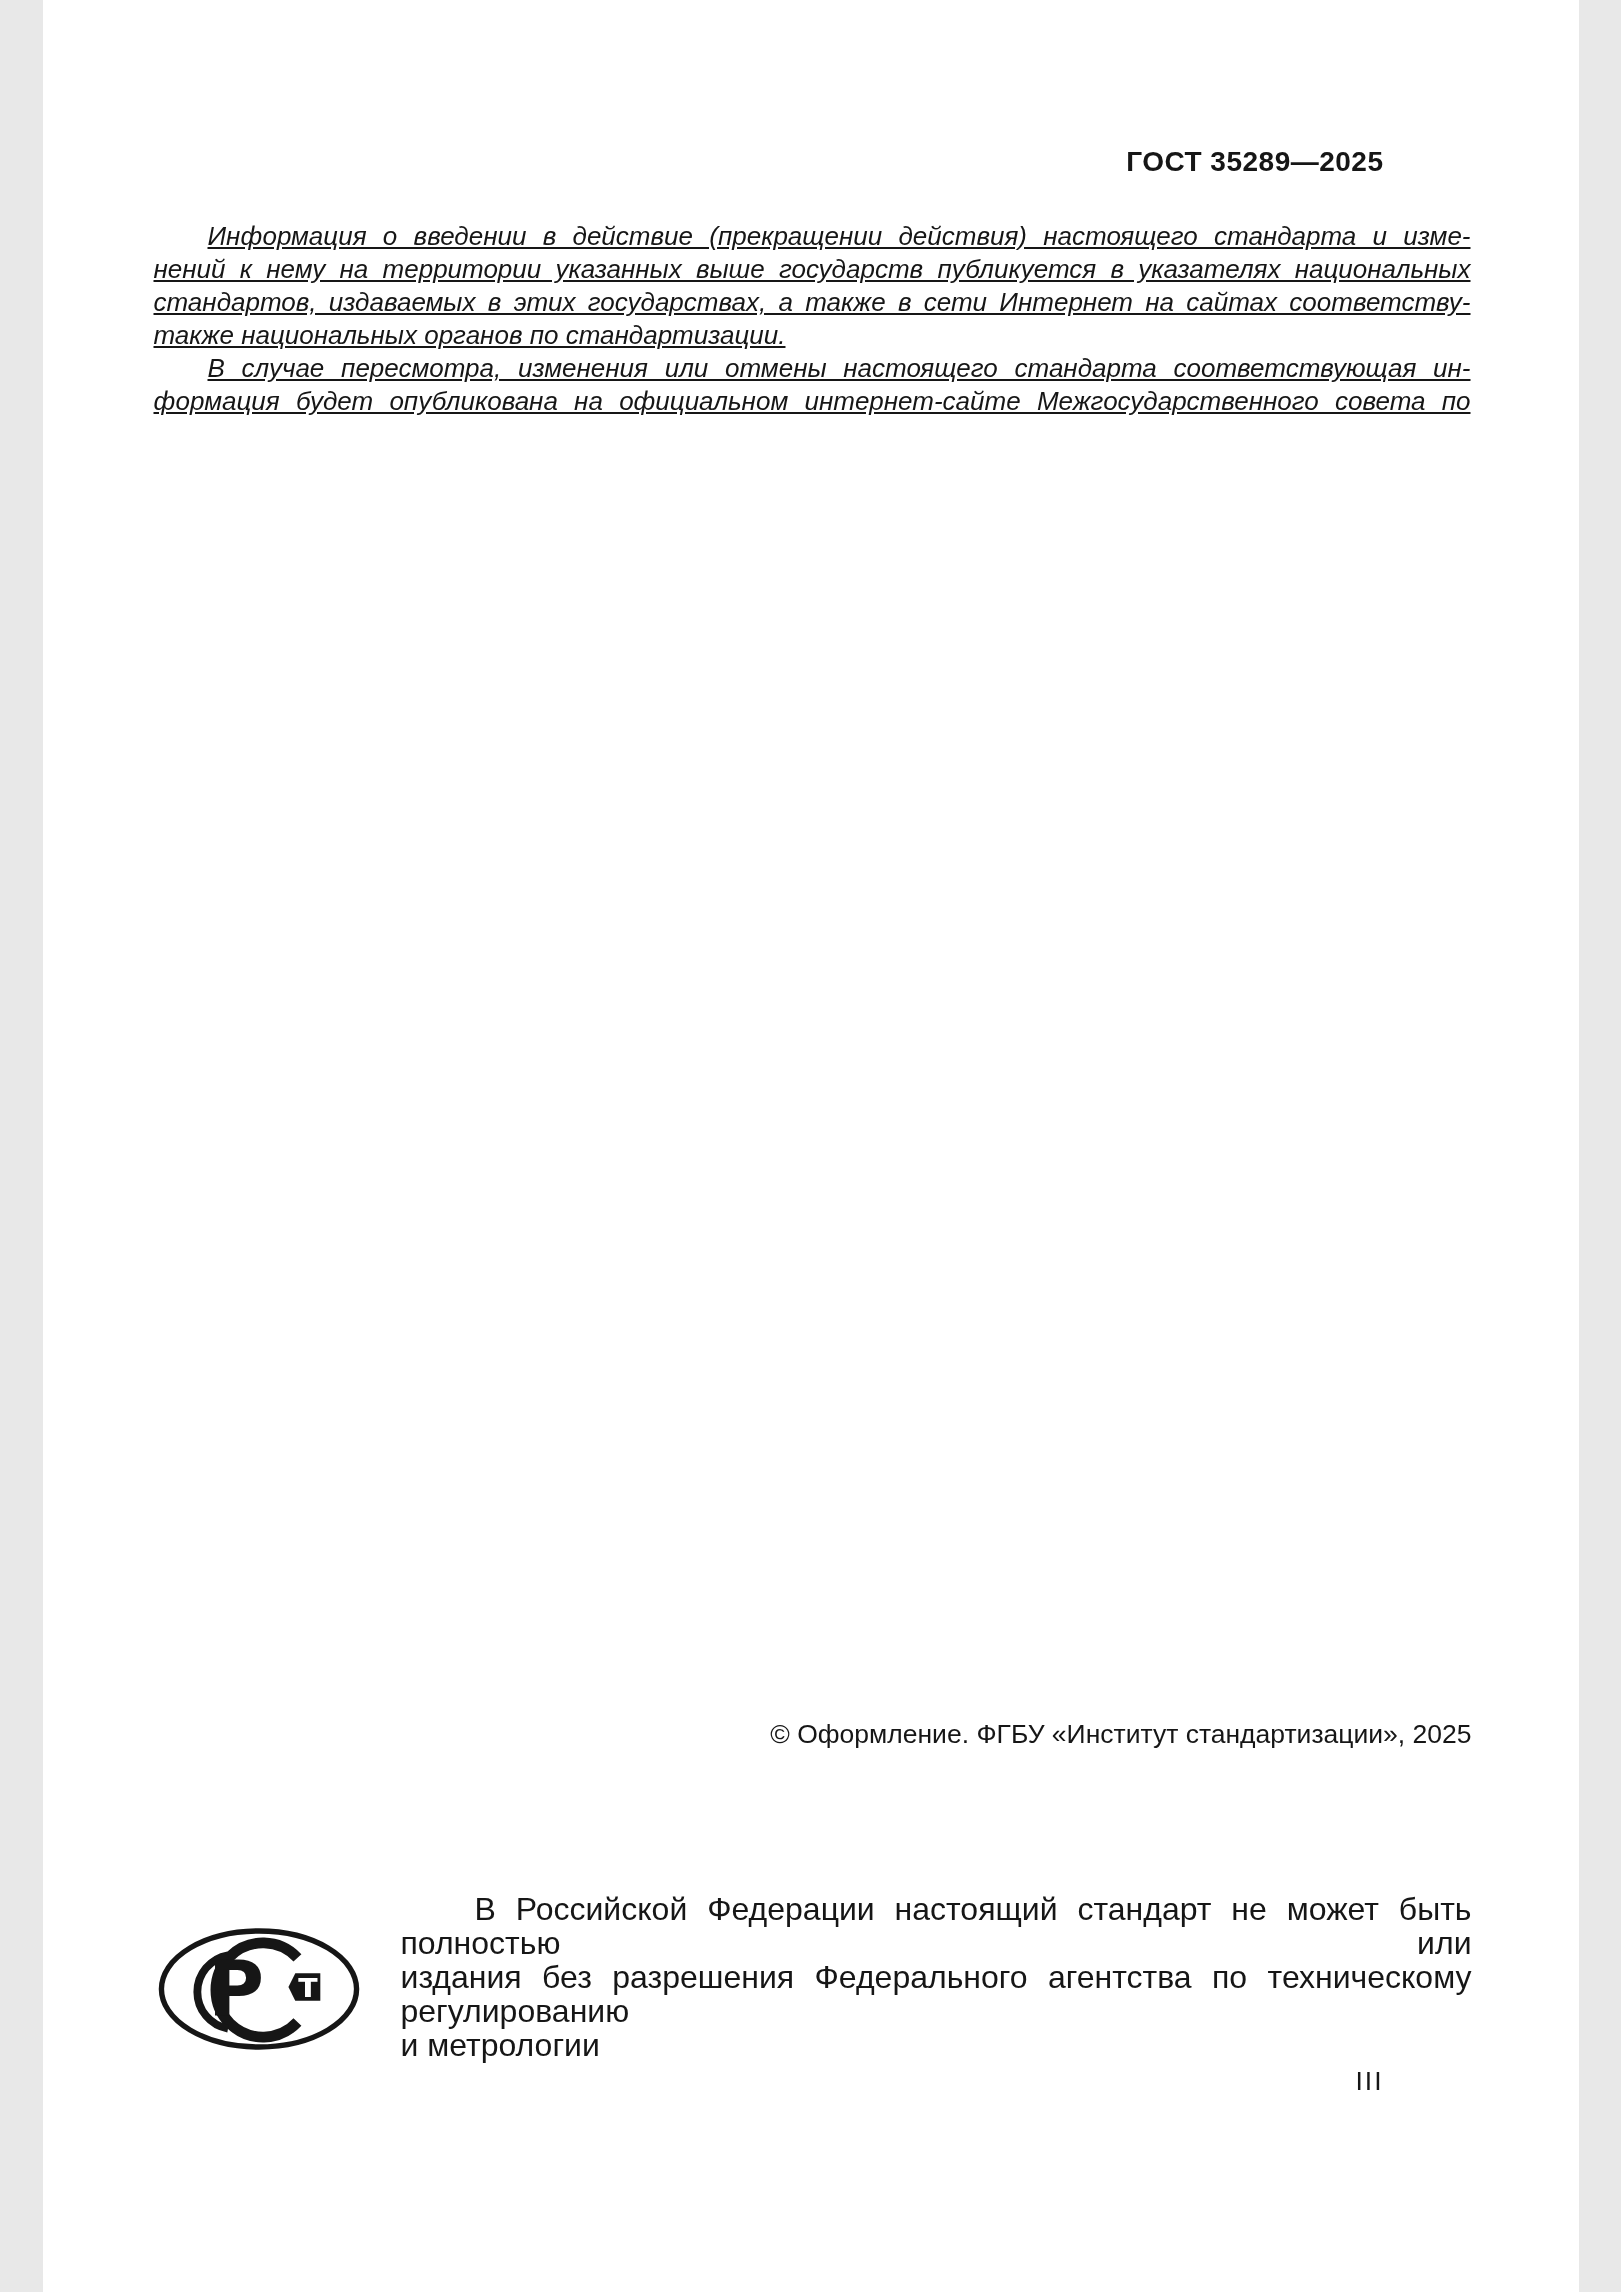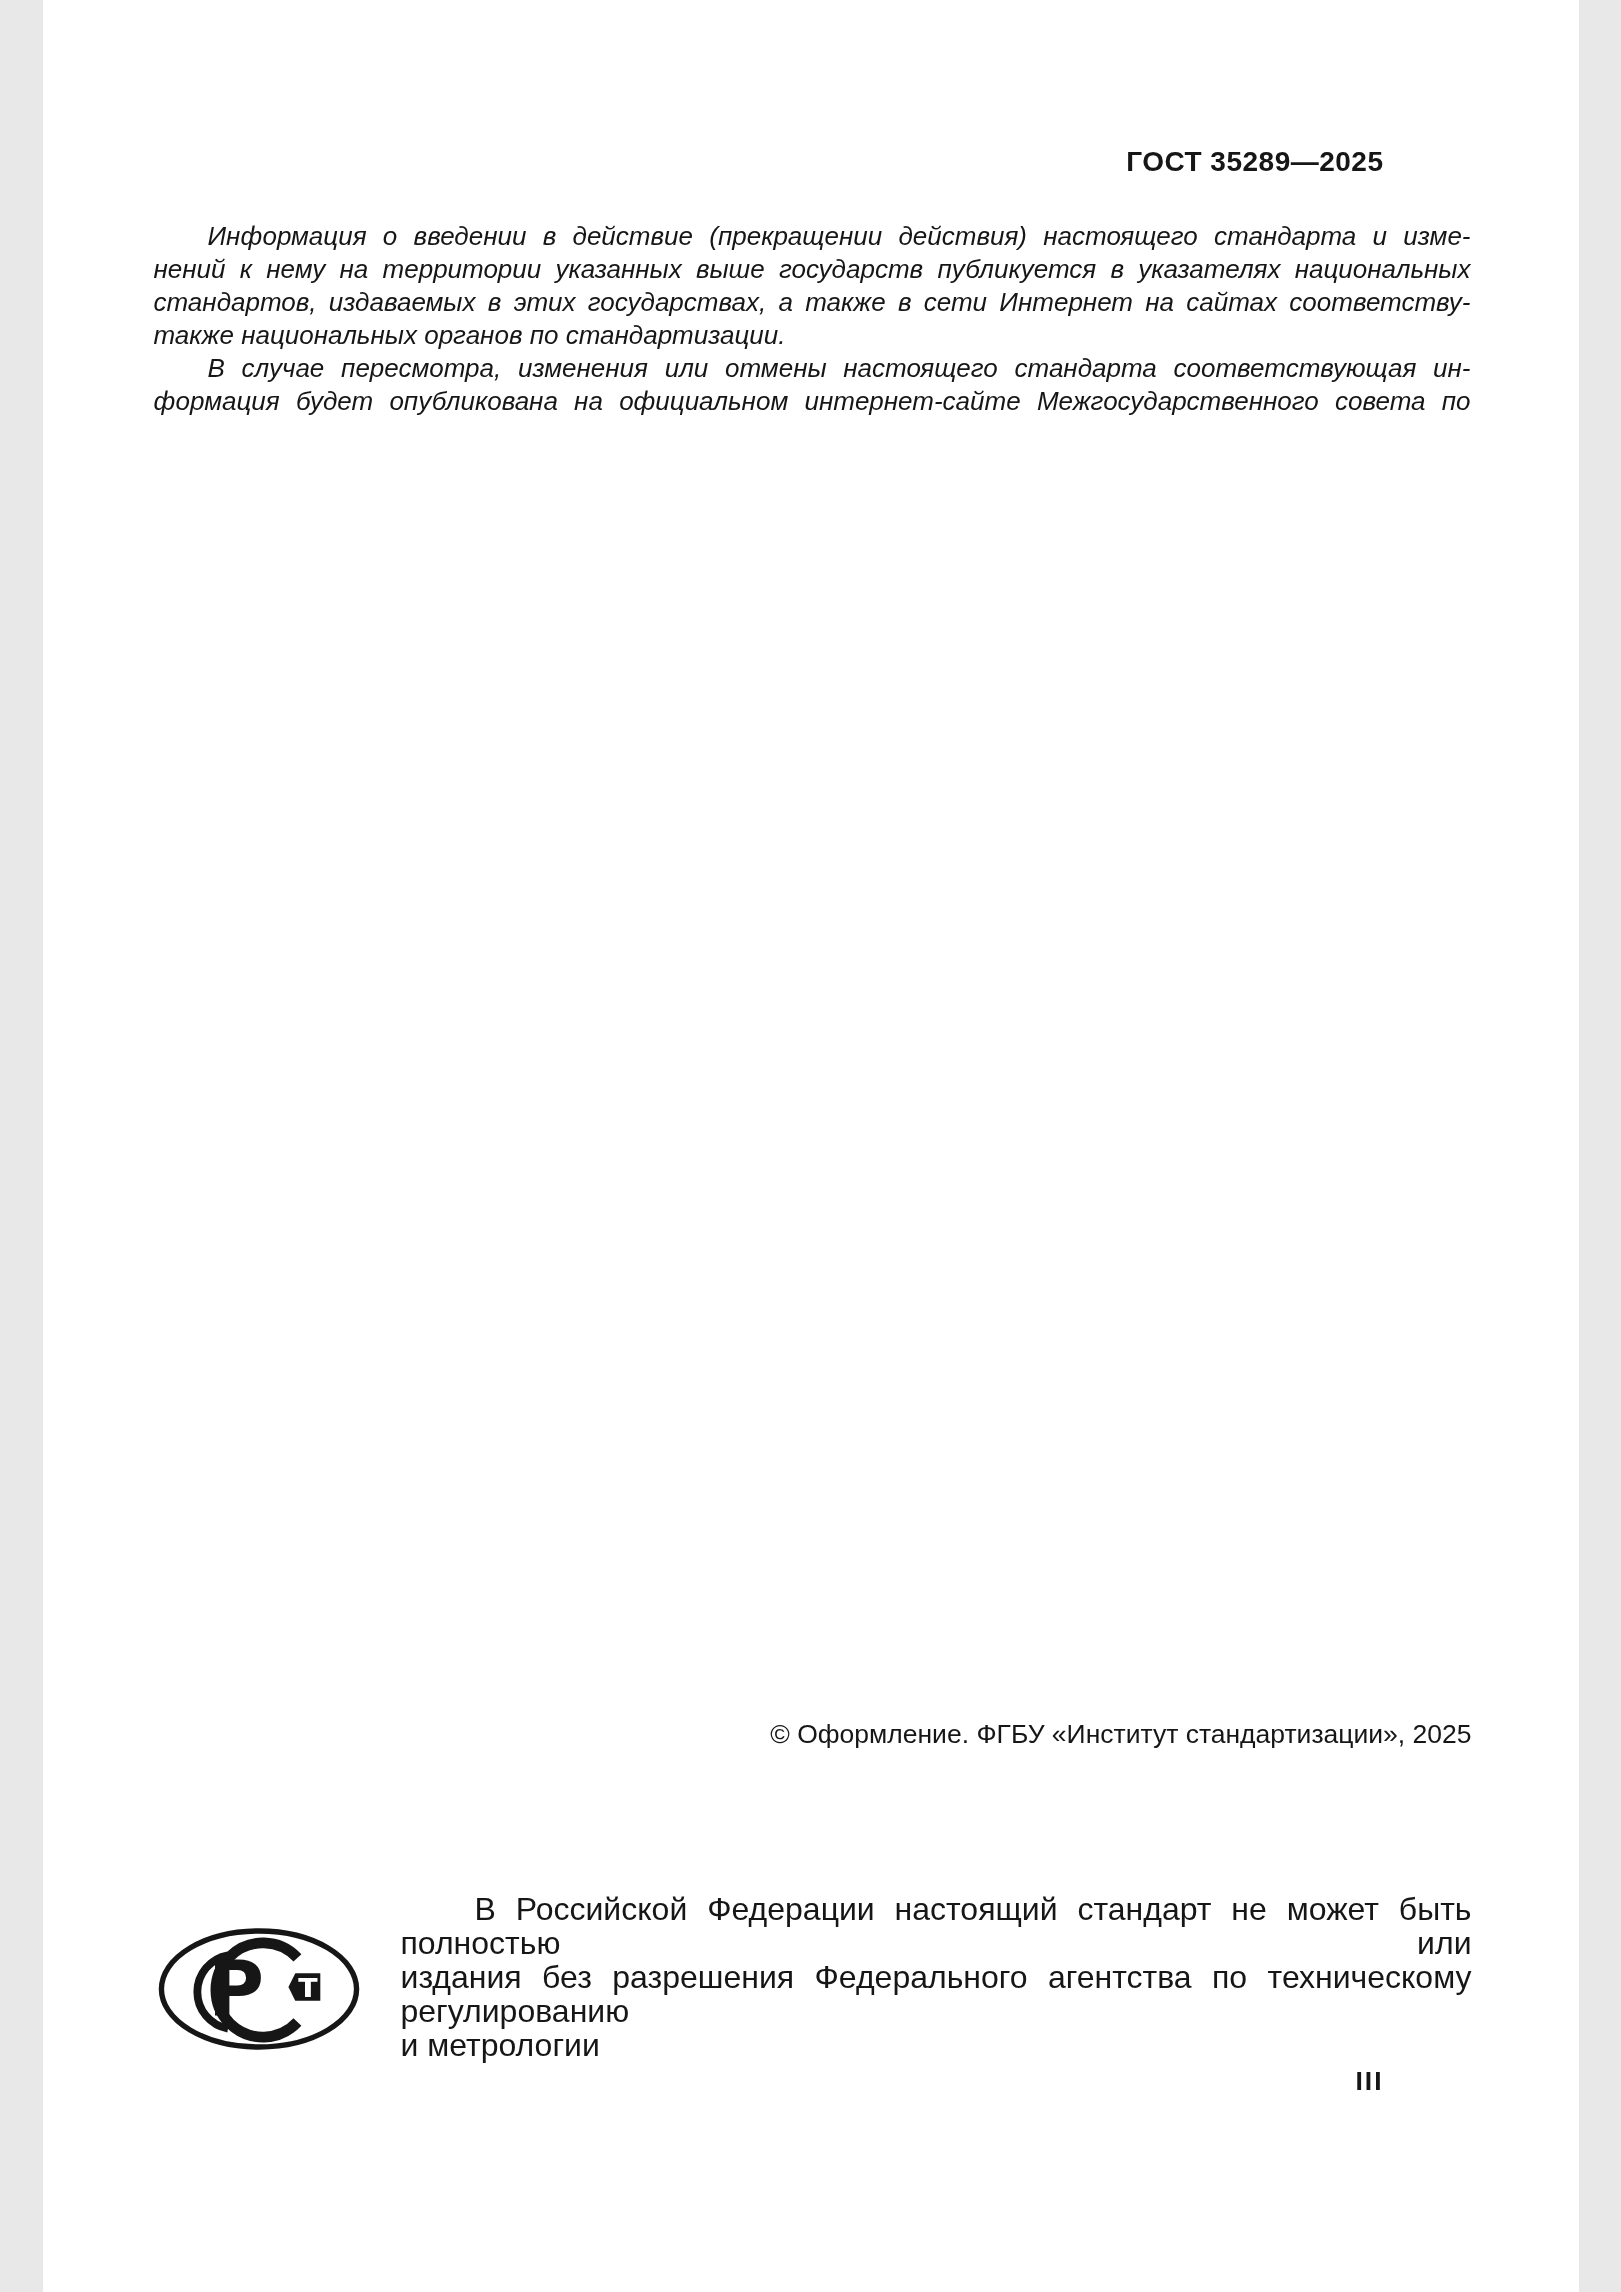--- a/index.html
+++ b/index.html
@@ -24,20 +24,21 @@
     letter-spacing: 0.5px;
   }
   .availability-note {
     position: absolute;
     top: 220px;
     left: 111px;
     width: 1317px;
     font-style: italic;
     font-size: 26px;
     line-height: 33px;
+    text-decoration: underline;
   }
   .jline { text-align: justify; text-align-last: justify; }
   .lline { text-align: left; text-align-last: left; }
   .indent1 { text-indent: 54px; }
   .copyright-line {
     position: absolute;
     top: 1719px;
     left: 111px;
     width: 1318px;
     text-align: right;
@@ -58,21 +59,21 @@
     top: 1928px;
     width: 202px;
     height: 122px;
   }
   .page-number {
     position: absolute;
     top: 2066px;
     left: 8px;
     right: 195px;
     text-align: right;
-    font-weight: bold;
+    font-weight: normal;
     font-size: 26.5px;
     letter-spacing: 2px;
   }
 </style>
 </head>
 <body>
 
 <div class="page">
 
   <div class="standard-code">ГОСТ 35289—2025</div>

